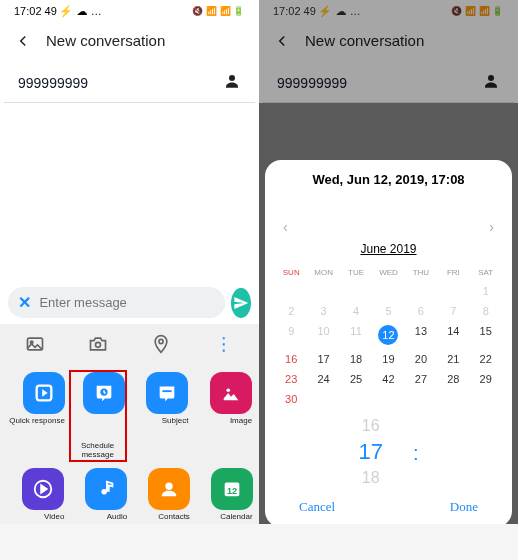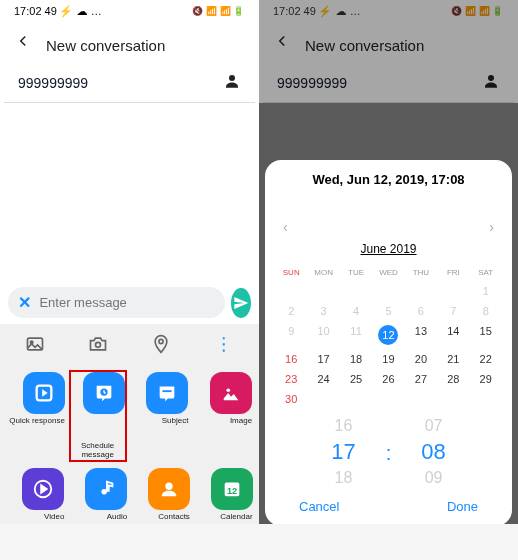--- a/index.html
+++ b/index.html
@@ -2,21 +2,21 @@
 <html><head>
   <meta charset="utf-8">
   <style>
     * { margin: 0; padding: 0; box-sizing: border-box; font-family: -apple-system, sans-serif; }
     body { width: 518px; height: 560px; display: flex; background: #f5f5f5; }
     .screen { width: 259px; height: 524px; background: #fff; position: relative; overflow: hidden; }
     .screen.right-screen { background: #8a8a8a; }
     .status-bar { display: flex; justify-content: space-between; align-items: center; padding: 4px 14px; font-size: 11px; font-weight: 500; height: 22px; }
     .status-left, .status-right { display: flex; align-items: center; gap: 3px; }
     .status-icons span { font-size: 9px; color: #666; }
-    .header { display: flex; align-items: flex-end; padding: 10px 14px; gap: 14px; }
+    .header { display: flex; align-items: flex-start; padding: 10px 14px; gap: 14px; }
     .header-title { font-size: 15px; color: #222; }
     .recipient { display: flex; justify-content: space-between; align-items: center; padding: 8px 14px; border-bottom: 1px solid #ddd; margin: 0 4px; }
     .recipient-num { font-size: 14px; color: #0f172a; }
     .msg-input-row { display: flex; align-items: center; padding: 6px 8px; gap: 6px; background:#fff;}
     .msg-pill { flex: 1; display: flex; align-items: center; gap: 8px; background: #eef0f2; border-radius: 18px; padding: 6px 10px; }
     .msg-pill input { flex:1; border: none; background: transparent; font-size: 13px; outline: none; }
     .send-btn { width: 30px; height: 30px; border-radius: 50%; background: #1fc0a8; display: flex; align-items: center; justify-content: center; }
     .tool-row { display: flex; justify-content: space-around; padding: 8px 4px; background:#f0f0f0; }
     .tool-row .ticon { width: 24px; height: 24px; display:flex; align-items:center; justify-content:center; color:#555;}
     .apps { background:#f0f0f0; padding: 4px 4px 8px; }
@@ -39,21 +39,21 @@
     .cal-row div { color:#333; font-size:11px; }
     .cal-row div.sun { color:#d44; }
     .cal-row div.dim { color:#ccc; }
     .cal-row div.sel span { background:#1a8cff; color:#fff; border-radius:50%; display:inline-block; width:20px; height:20px; line-height:20px; }
     .time-picker { display:flex; justify-content:center; gap: 30px; margin-top: 6px; position: relative; }
     .time-col { text-align:center; font-size:14px; }
     .time-col .faded { color:#d0d0d0; font-size:16px; padding:2px 0;}
     .time-col .main { color:#1a8cff; font-size:22px; font-weight:500; padding:2px 0;}
     .time-sep { color:#1a8cff; font-size:20px; align-self:center; margin-top:2px;}
     .dlg-btns { display:flex; justify-content:space-between; padding: 10px 24px 4px; }
-    .dlg-btn { color:#1a8cff; font-size:13px; font-weight:500; }
+    .dlg-btn { color:#1a8cff; font-size:13px; font-weight:500;font-family:Liberation Serif, serif; }
     .right-screen .status-bar, .right-screen .header, .right-screen .recipient { color:#333; }
     .right-top { background:#fff; }
   </style>
 </head>
 <body>
 
 <div class="screen">
   <div class="status-bar">
     <div class="status-left">
         <span>17:02</span>
@@ -291,21 +291,21 @@
             <div>18</div>
             <div>19</div>
             <div>20</div>
             <div>21</div>
             <div>22</div>
           </div>
         <div class="cal-row">
             <div class="sun">23</div>
             <div>24</div>
             <div>25</div>
-            <div>26</div>
+            <div>42</div>
             <div>27</div>
             <div>28</div>
             <div>29</div>
           </div>
         <div class="cal-row">
             <div class="sun">30</div>
             <div></div>
             <div></div>
             <div></div>
             <div></div>
@@ -313,25 +313,20 @@
             <div></div>
           </div>
       </div>
       <div class="time-picker">
         <div class="time-col">
           <div class="faded">16</div>
           <div class="main">17</div>
           <div class="faded">18</div>
         </div>
         <div class="time-sep">:</div>
-        <div class="time-col">
-          <div class="faded">07</div>
-          <div class="main">08</div>
-          <div class="faded">09</div>
-        </div>
       </div>
       <div class="dlg-btns">
         <span class="dlg-btn">Cancel</span>
         <span class="dlg-btn">Done</span>
       </div>
     </div>
   </div>
 </div>
 
 </body></html>

